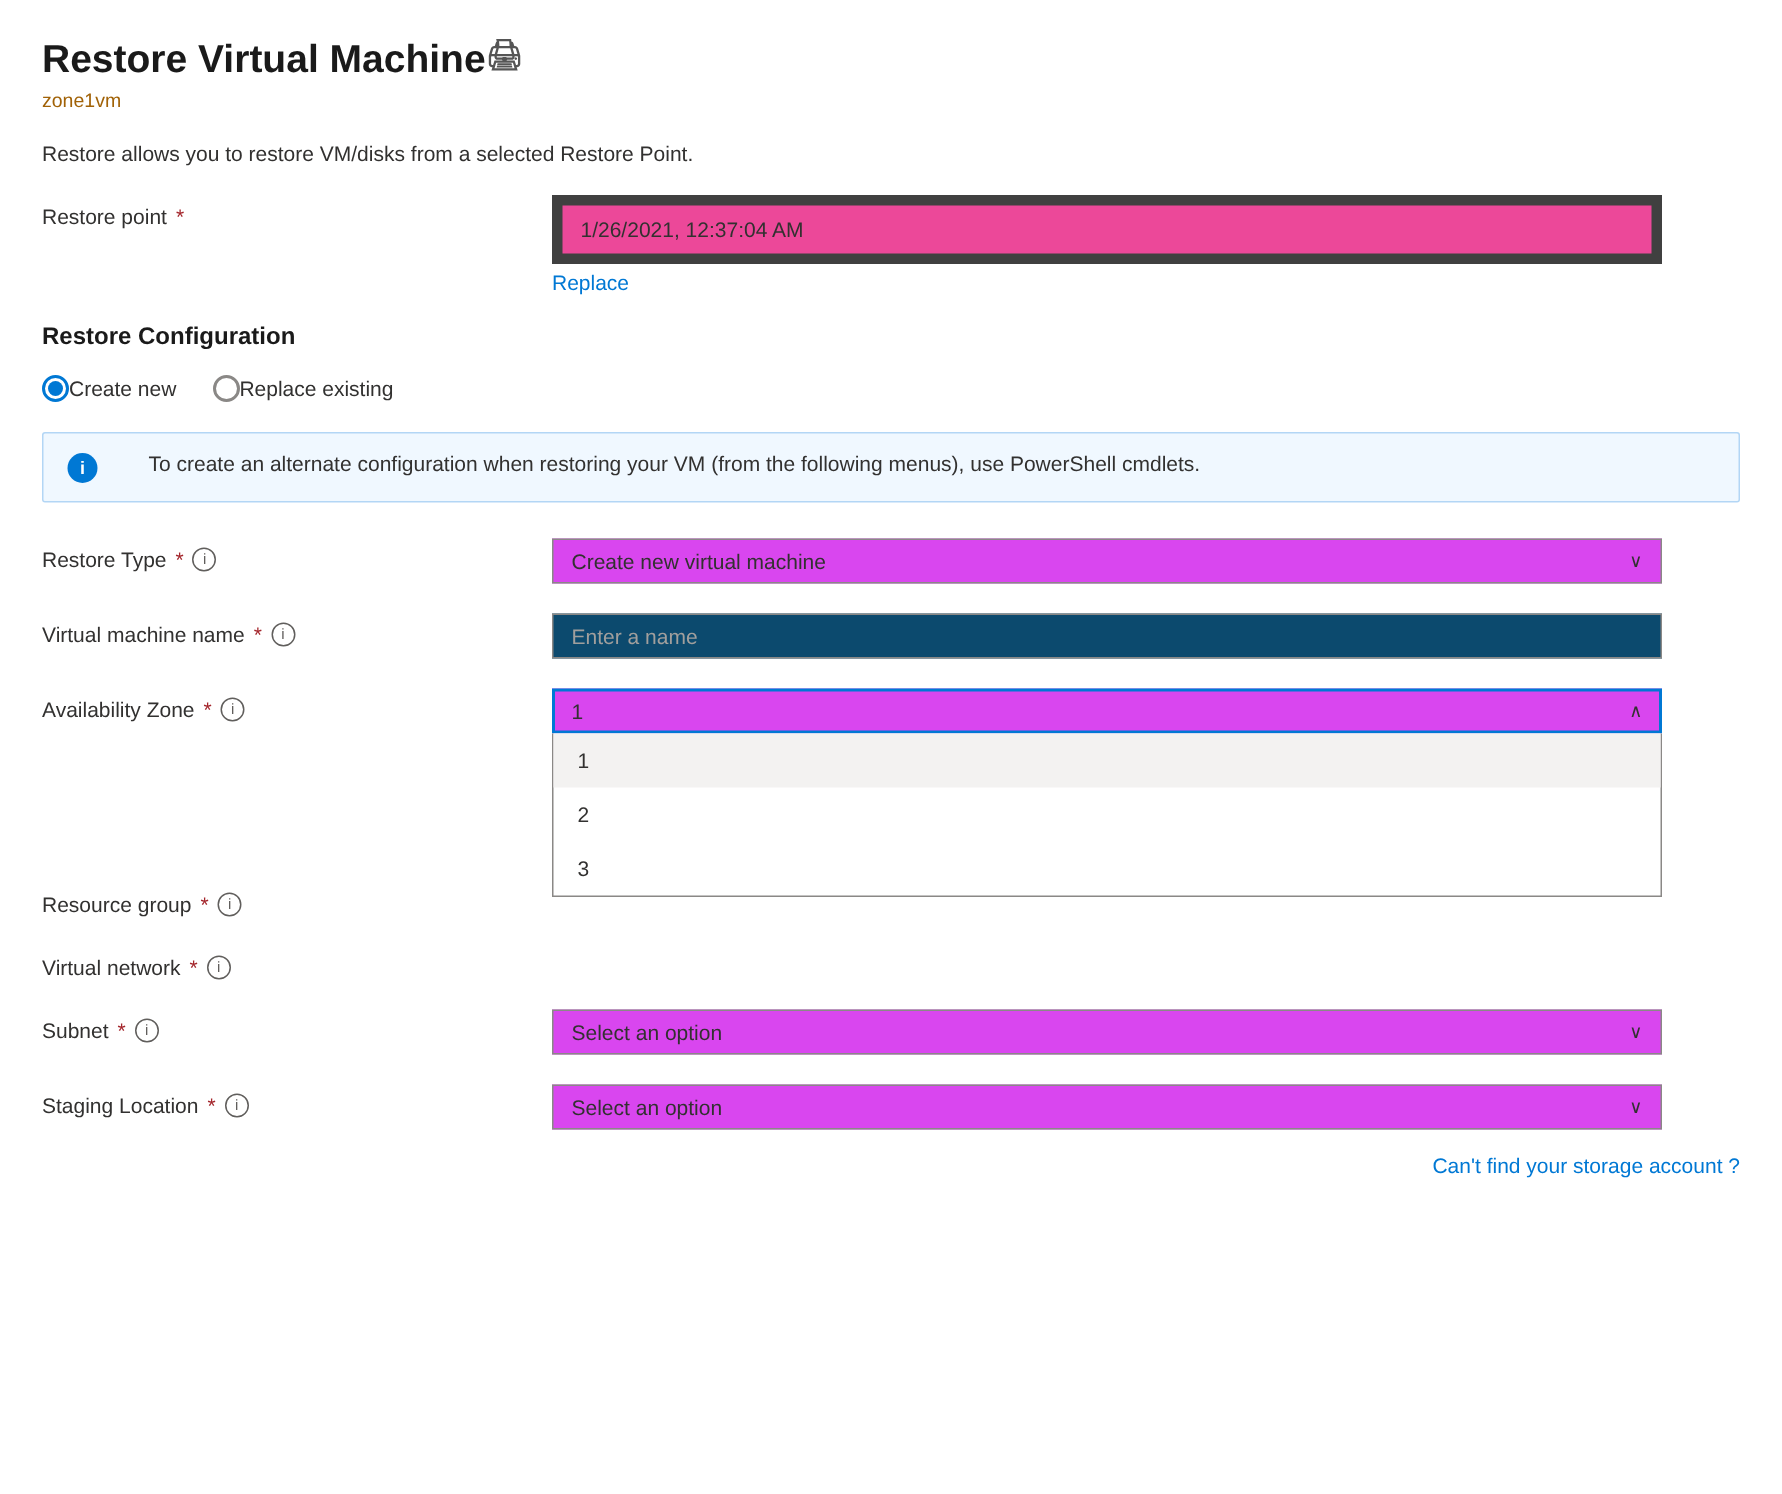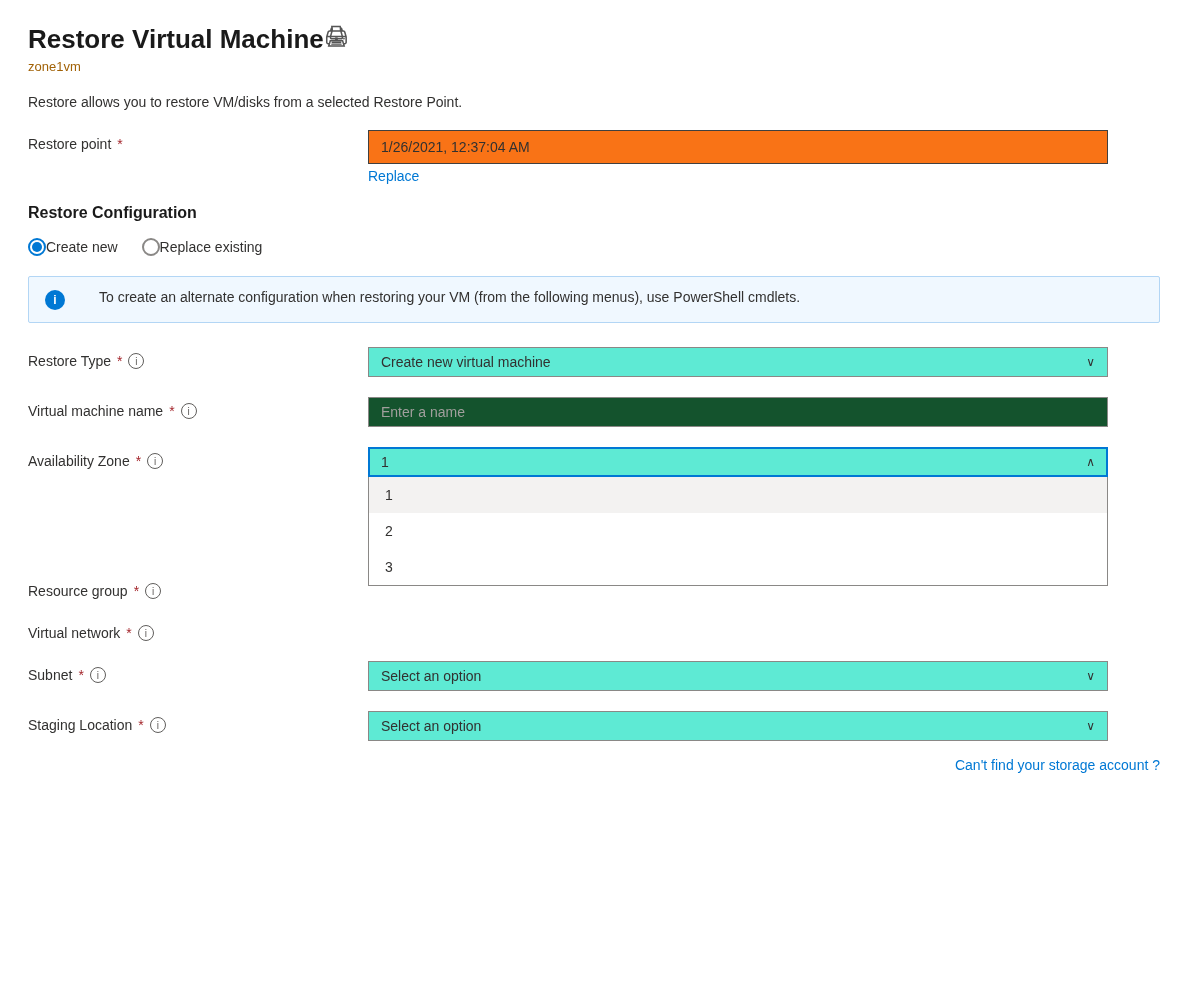--- a/index.html
+++ b/index.html
@@ -62,25 +62,25 @@
       border-radius: 50%;
       font-size: 10px;
       color: #605e5c;
       cursor: pointer;
       margin-left: 2px;
     }
     .form-control-area {
       flex: 1;
     }
     .restore-point-box {
-      border: 1px solid #404040;
+      border: 7px solid #404040;
       padding: 8px 12px;
       font-size: 14px;
       color: #323130;
-      background: #f97316;
+      background: #ec4899;
       width: 100%;
       max-width: 740px;
     }
     .select-link {
       color: #0078d4;
       font-size: 14px;
       cursor: pointer;
       text-decoration: none;
       display: block;
       margin-top: 4px;
@@ -152,39 +152,39 @@
     .info-banner-text {
       font-size: 14px;
       color: #323130;
       margin-left: 22px;
     }
     .dropdown {
       border: 1px solid #8a8886;
       padding: 6px 12px;
       font-size: 14px;
       color: #323130;
-      background: #5eead4;
+      background: #d946ef;
       width: 100%;
       max-width: 740px;
       display: flex;
       align-items: center;
       justify-content: space-between;
       cursor: pointer;
       position: relative;
     }
     .dropdown-arrow {
       font-size: 12px;
       color: #323130;
     }
     .text-input {
       border: 1px solid #8a8886;
       padding: 6px 12px;
       font-size: 14px;
       color: #a19f9d;
-      background: #14532d;
+      background: #0c4a6e;
       width: 100%;
       max-width: 740px;
       outline: none;
     }
     .text-input::placeholder { color: #a19f9d; }
     .dropdown-menu {
       border: 1px solid #8a8886;
       border-top: none;
       background: #fff;
       width: 100%;

